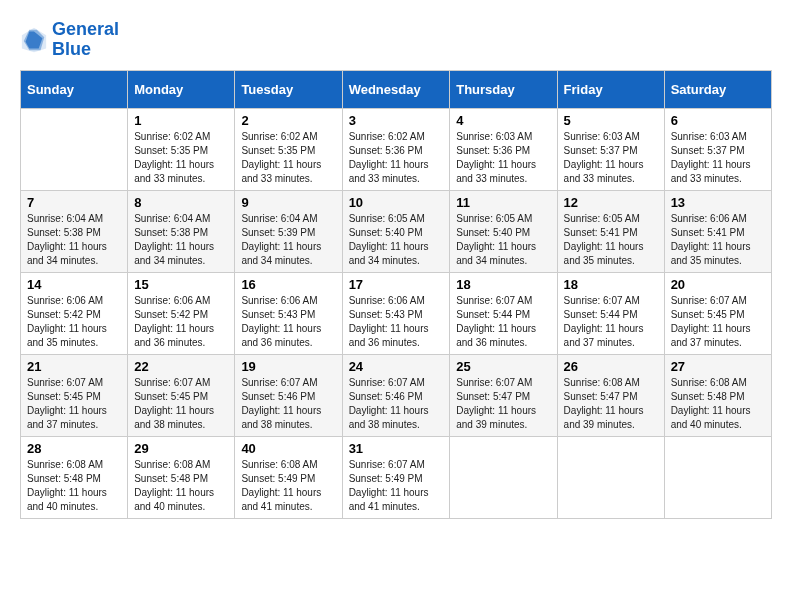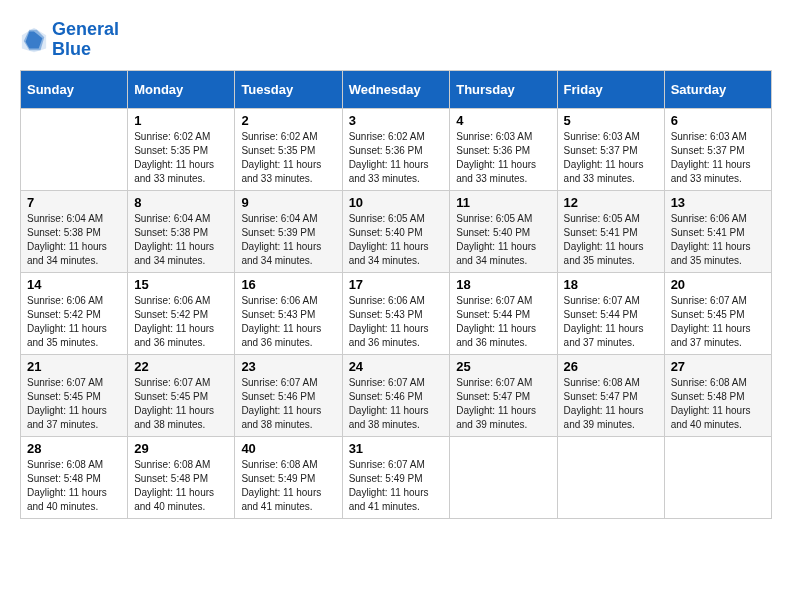--- a/index.html
+++ b/index.html
@@ -211,21 +211,21 @@
       <tr>
         <td>
           <span class="day-number">21</span>
           <div class="cell-info">Sunrise: 6:07 AM<br>Sunset: 5:45 PM<br>Daylight: 11 hours and 37 minutes.</div>
         </td>
         <td>
           <span class="day-number">22</span>
           <div class="cell-info">Sunrise: 6:07 AM<br>Sunset: 5:45 PM<br>Daylight: 11 hours and 38 minutes.</div>
         </td>
         <td>
-          <span class="day-number">23</span>
+          <span class="day-number">19</span>
           <div class="cell-info">Sunrise: 6:07 AM<br>Sunset: 5:46 PM<br>Daylight: 11 hours and 38 minutes.</div>
         </td>
         <td>
           <span class="day-number">24</span>
           <div class="cell-info">Sunrise: 6:07 AM<br>Sunset: 5:46 PM<br>Daylight: 11 hours and 38 minutes.</div>
         </td>
         <td>
           <span class="day-number">25</span>
           <div class="cell-info">Sunrise: 6:07 AM<br>Sunset: 5:47 PM<br>Daylight: 11 hours and 39 minutes.</div>
         </td>

